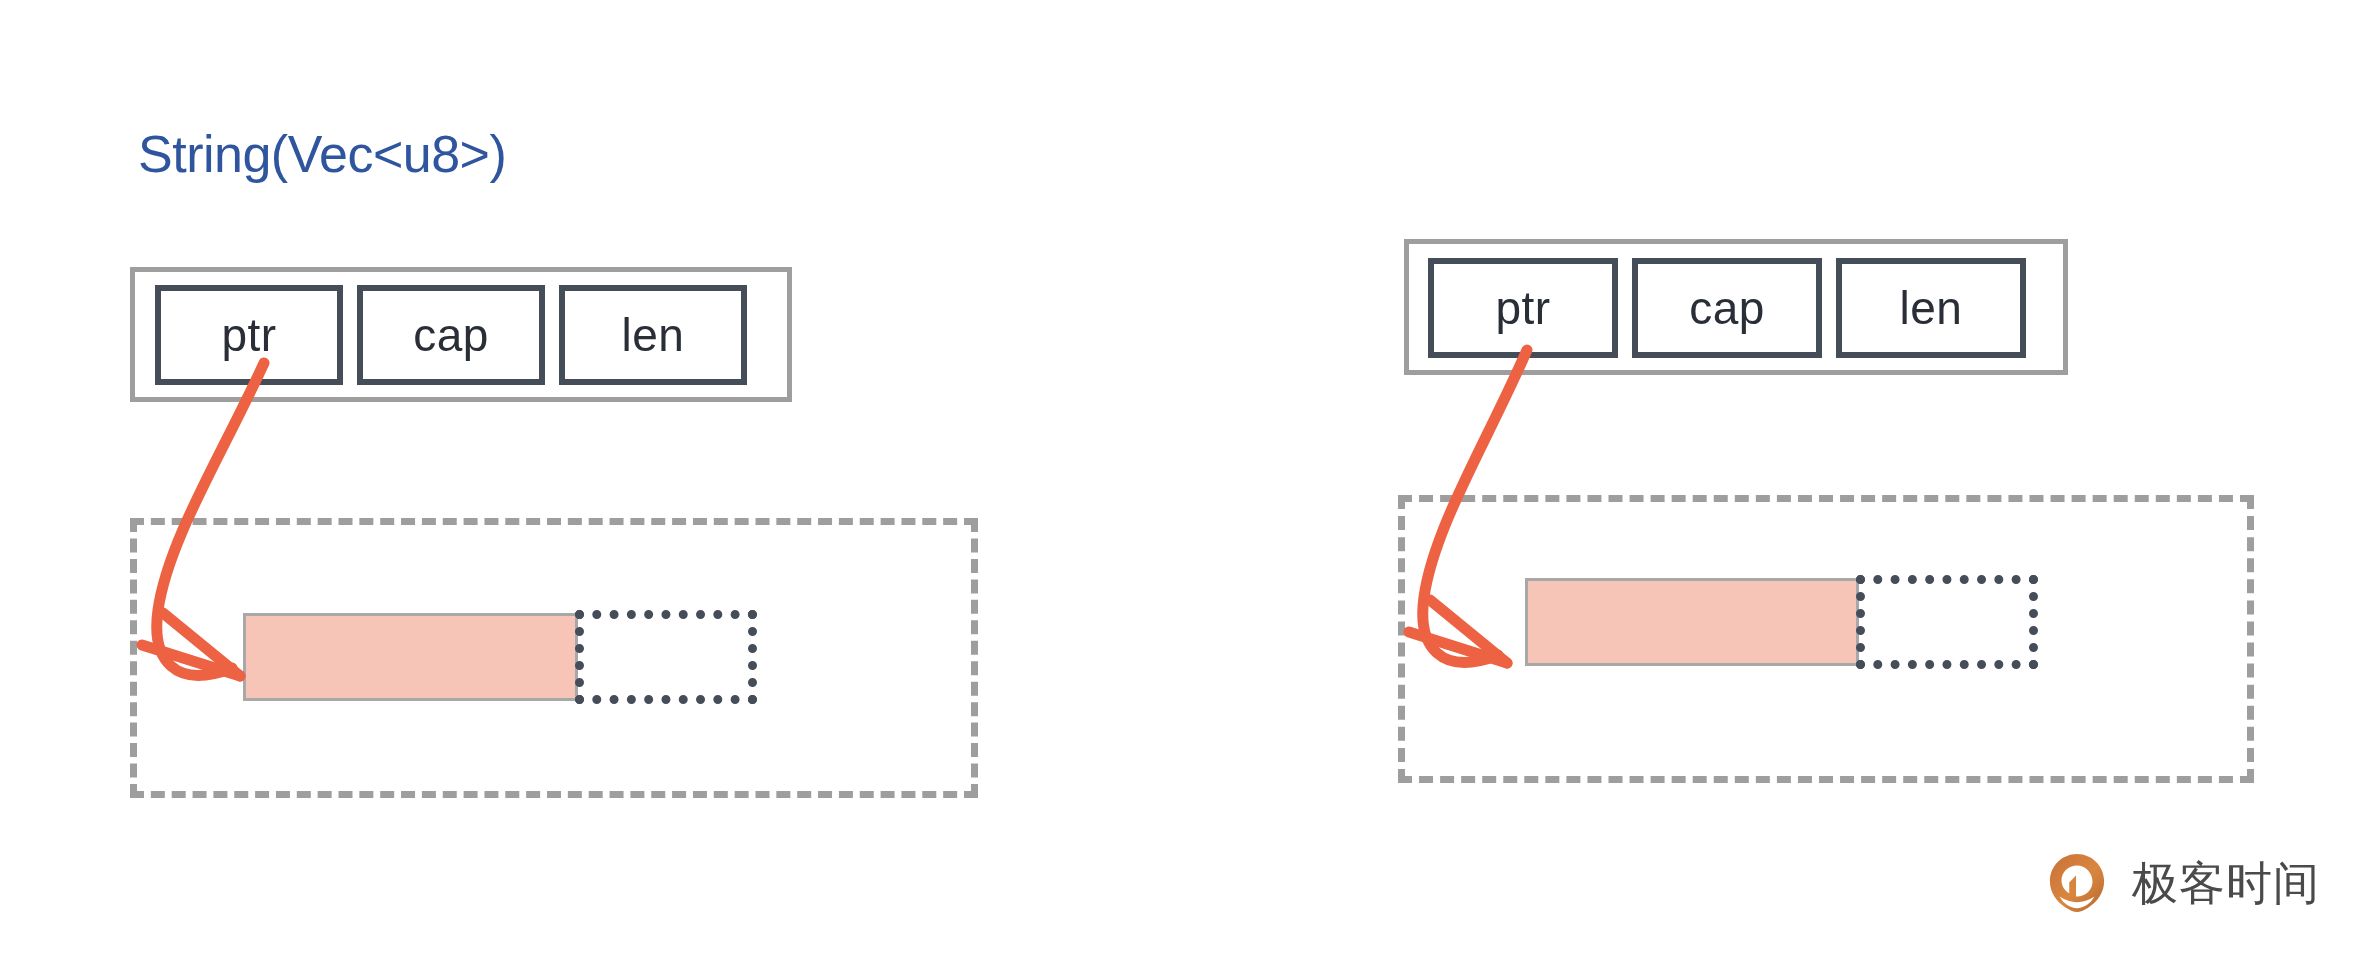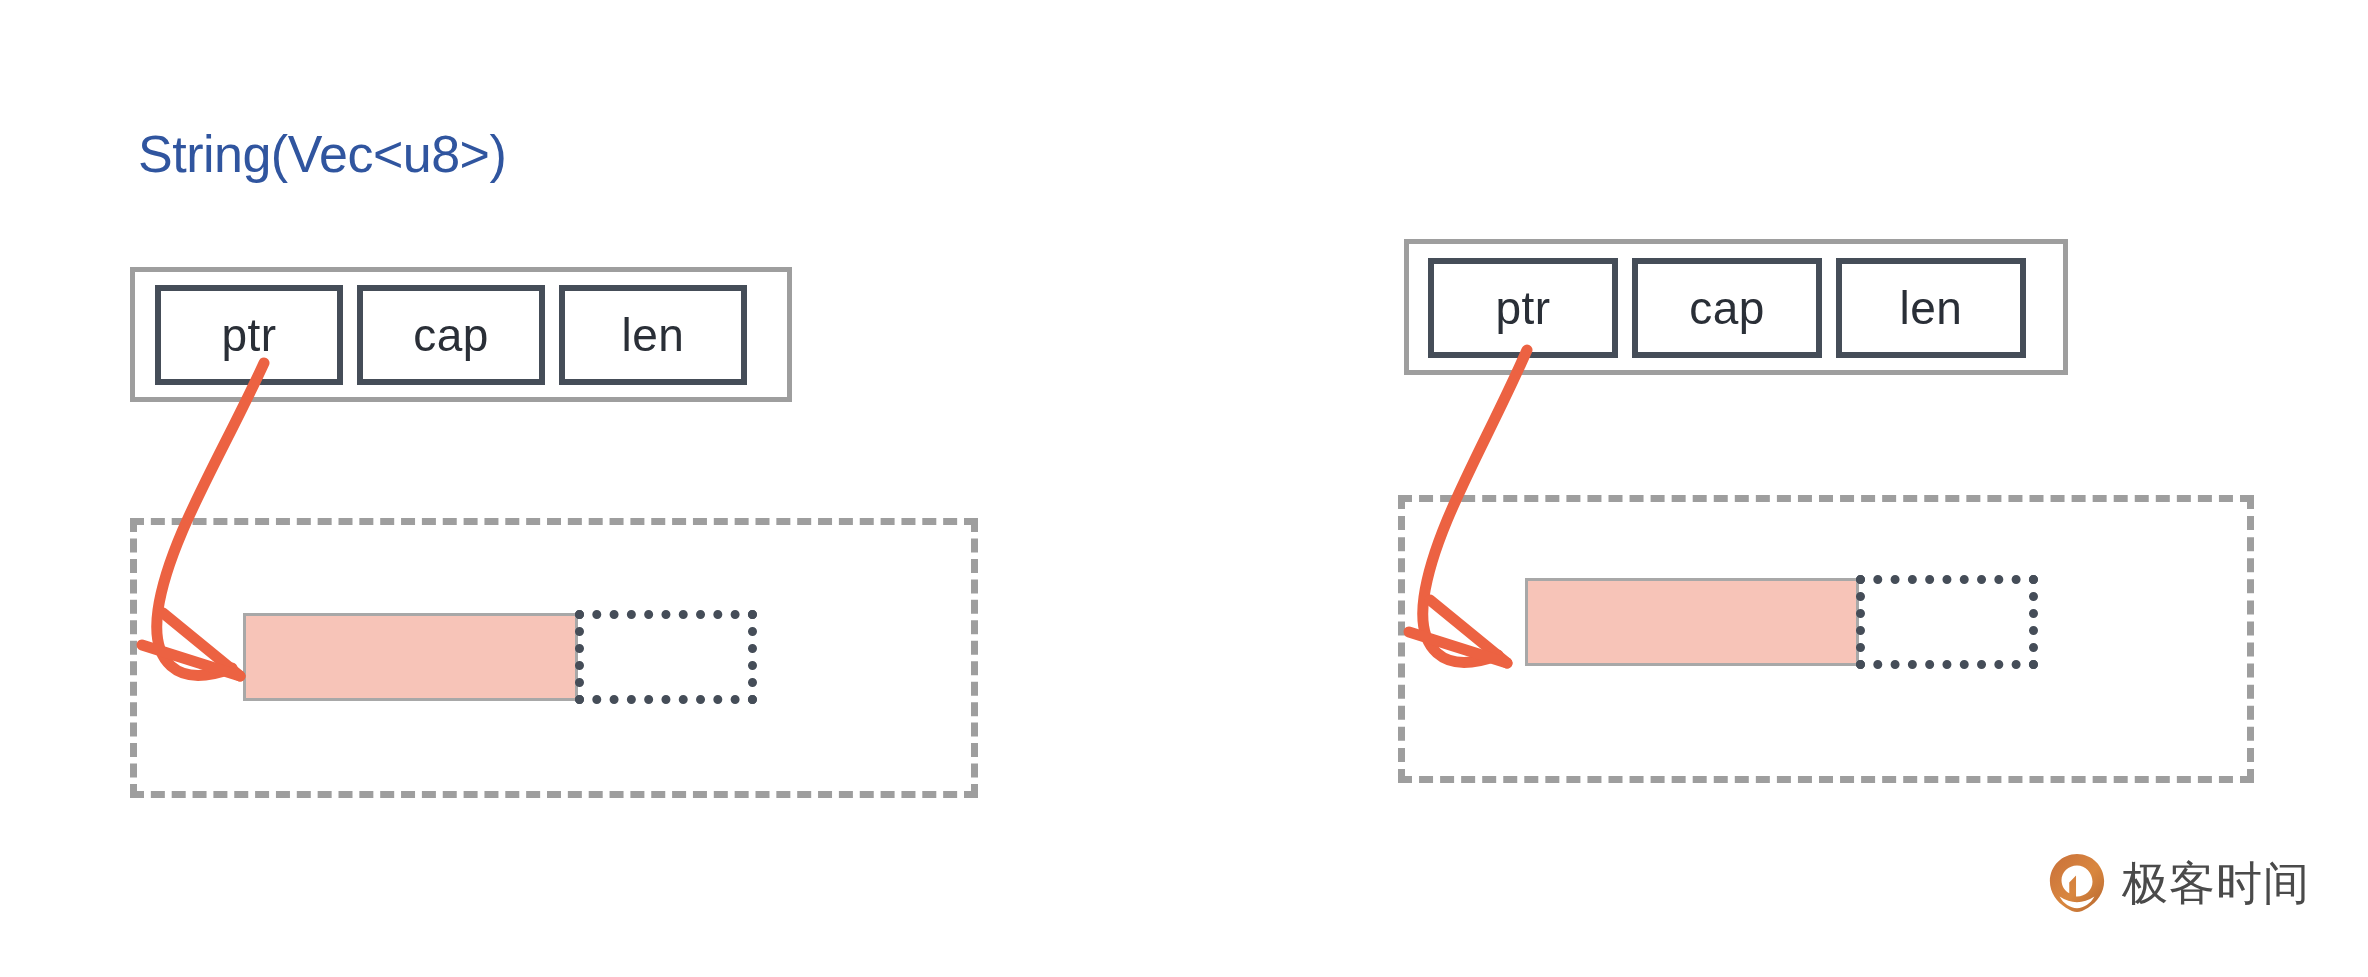--- a/index.html
+++ b/index.html
@@ -96,21 +96,21 @@
     pointer-events: none;
   }
 
   
   .watermark {
     position: absolute;
     left: 2046px;
     top: 852px;
     display: flex;
     align-items: center;
-    gap: 14px;
+    gap: 24px;
   }
   .wm-logo { width: 62px; height: 62px; display: block; }
   .wm-text {
     font-family: "Liberation Sans", sans-serif;
     font-size: 46px;
     font-weight: 400;
     color: #4A4A4A;
     letter-spacing: 1px;
     line-height: 1;
     white-space: nowrap;

